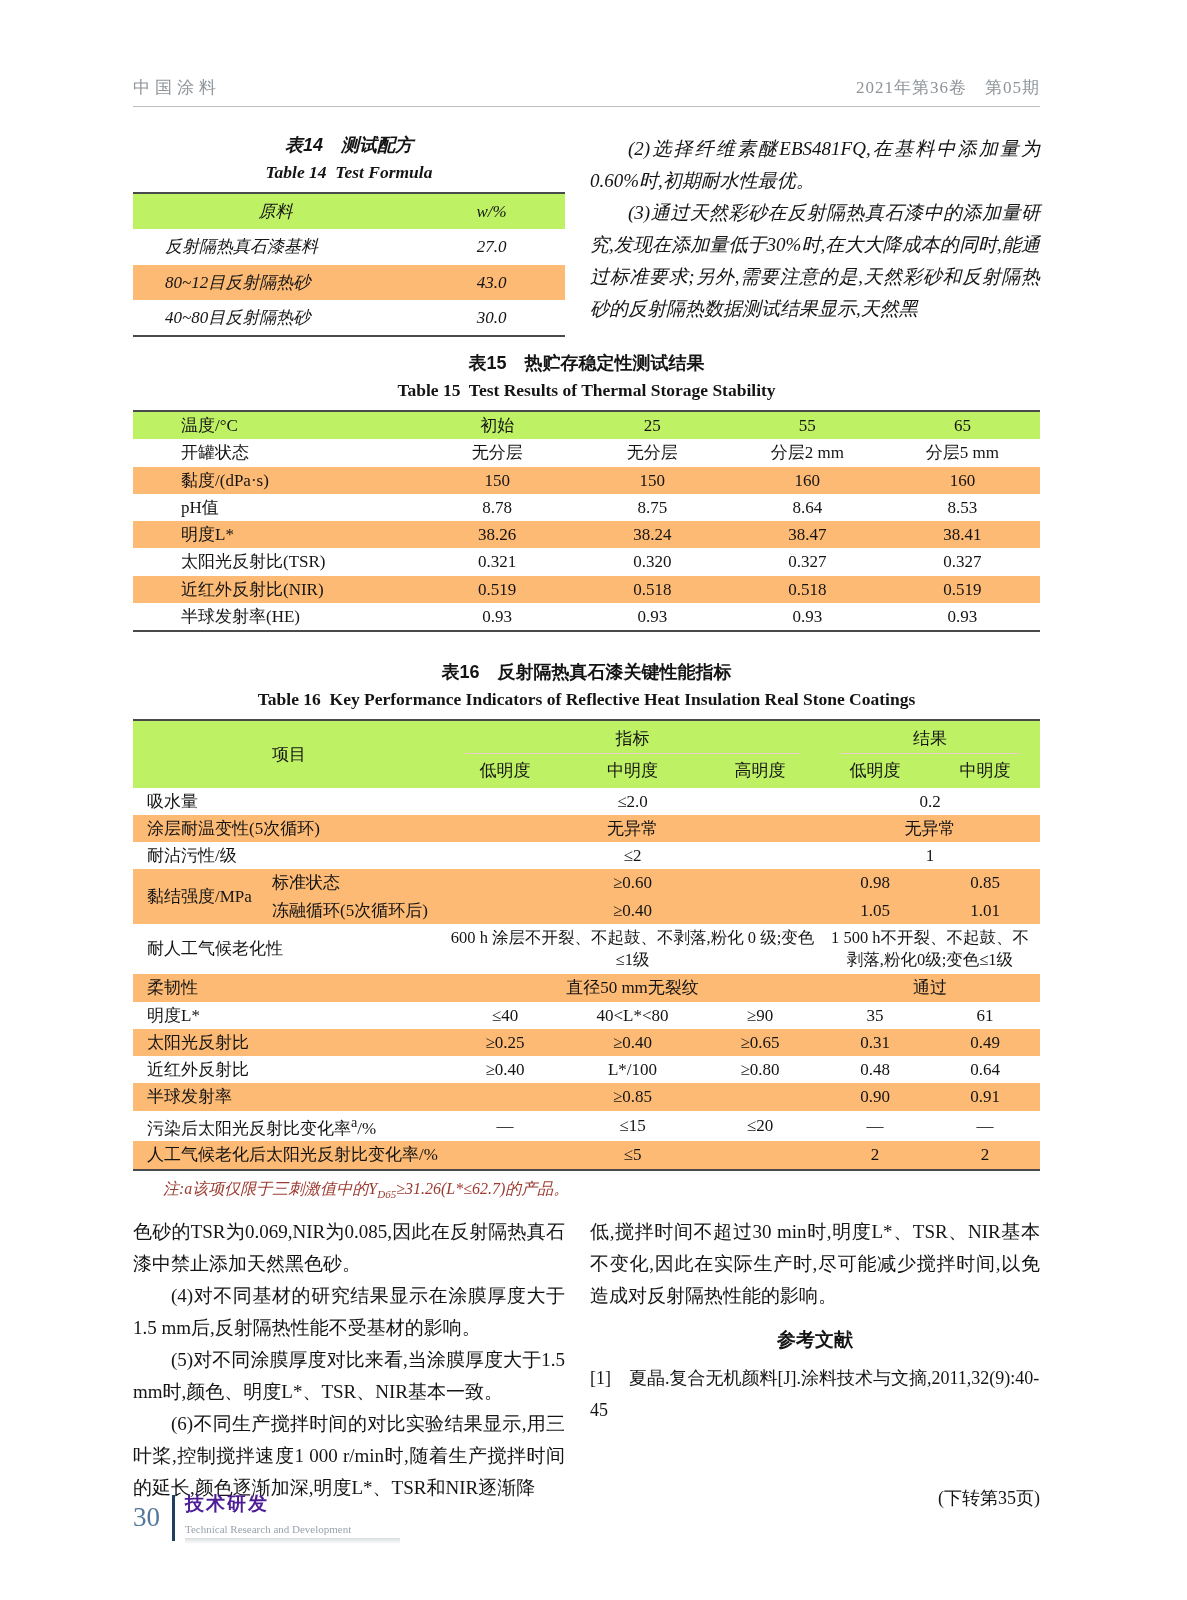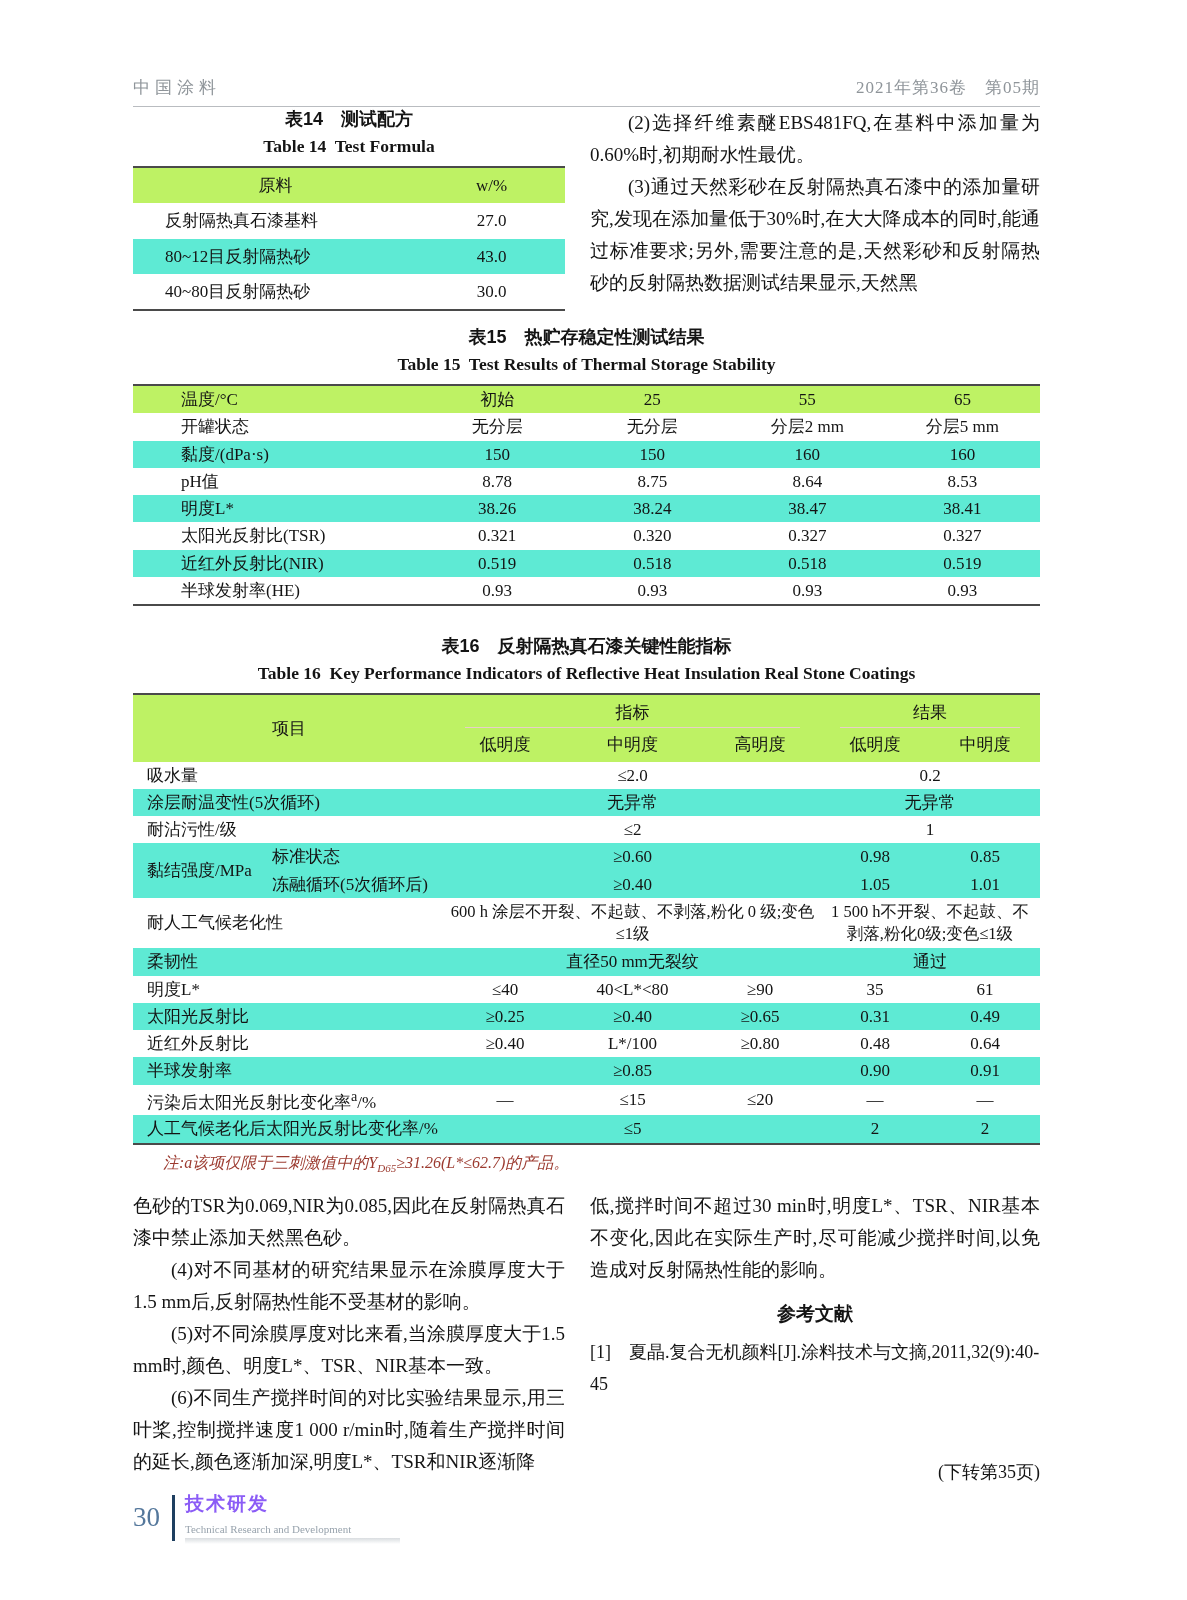--- a/index.html
+++ b/index.html
@@ -9,35 +9,35 @@
 
   
   .page-header{display:flex;justify-content:space-between;align-items:flex-end;
                margin-top:76px;padding-bottom:7px;border-bottom:1px solid #b9bcc0;
                color:#8e9499;font-size:17px;}
   .journal{letter-spacing:5px;}
   .issue{letter-spacing:1px;}
 
   
   .top-cols,.bottom-cols{display:flex;gap:25px;}
-  .top-cols{}
+  .top-cols{margin-top:26px;font-style:italic;}
   .bottom-cols{margin-top:16px;}
   .col-l{width:432px;flex:none;}
   .col-r{flex:1;min-width:0;}
 
   
   .tbl-title-cn{font-family:"Liberation Sans","DejaVu Sans",sans-serif;font-weight:bold;
                 font-size:18px;text-align:center;margin:0 0 5px;white-space:pre-wrap;}
   .tbl-title-en{font-weight:bold;font-size:17.5px;text-align:center;margin:0 0 9px;white-space:pre-wrap;}
 
   
   table{border-collapse:collapse;width:100%;border-top:2px solid #4a4a4a;border-bottom:2px solid #4a4a4a;}
   td,th{font-size:17px;font-weight:normal;padding:4px 4px;text-align:center;vertical-align:middle;line-height:1.25;}
   .hdr{background:#bef264;}
-  .alt{background:#5eead4;}
+  .alt{background:#fdba74;}
 
   .t14 td,.t14 th{padding:7px 4px;}
   .t14 .lab{text-align:left;padding-left:32px;}
 
   .t15 td,.t15 th{padding:3px 4px;}
   .t15 .lab{text-align:left;padding-left:48px;}
 
   .t16 td,.t16 th{padding:3px 4px;}
   .t16 .lab{text-align:left;padding-left:14px;}
   .t16 .grp-text{display:block;margin:0 16px;padding:4px 0 4px;border-bottom:1px solid #e8cfc9;}
@@ -54,21 +54,21 @@
   .para.noindent{text-indent:0;}
   .refs-heading{font-family:"Liberation Sans","DejaVu Sans",sans-serif;font-weight:bold;
                 font-size:19px;text-align:center;margin:15px 0 9px;}
   .ref-item{font-size:18px;line-height:32px;margin:0;}
   .continuation{text-align:right;font-size:18px;margin-top:60px;}
 
   
   .page-footer{position:absolute;left:133px;bottom:56px;display:flex;align-items:center;}
   .pg-num{font-size:27px;color:#54779b;}
   .f-bar{width:3px;height:46px;background:#1e3f60;margin:0 10px 0 12px;}
-  .f-cn{font-size:19px;font-weight:bold;color:#8b5cf6;letter-spacing:2px;
+  .f-cn{font-size:19px;font-weight:bold;color:#4c1d95;letter-spacing:2px;
         font-family:"Liberation Sans","DejaVu Sans",sans-serif;}
   .f-en{font-size:11px;color:#98a3ad;margin-top:6px;}
   .f-shadow{height:6px;width:215px;background:linear-gradient(to bottom,#d9dde0,rgba(255,255,255,0));margin-top:3px;}
 </style>
 </head>
 <body>
 
 <div class="page">
   <div class="content">
 

